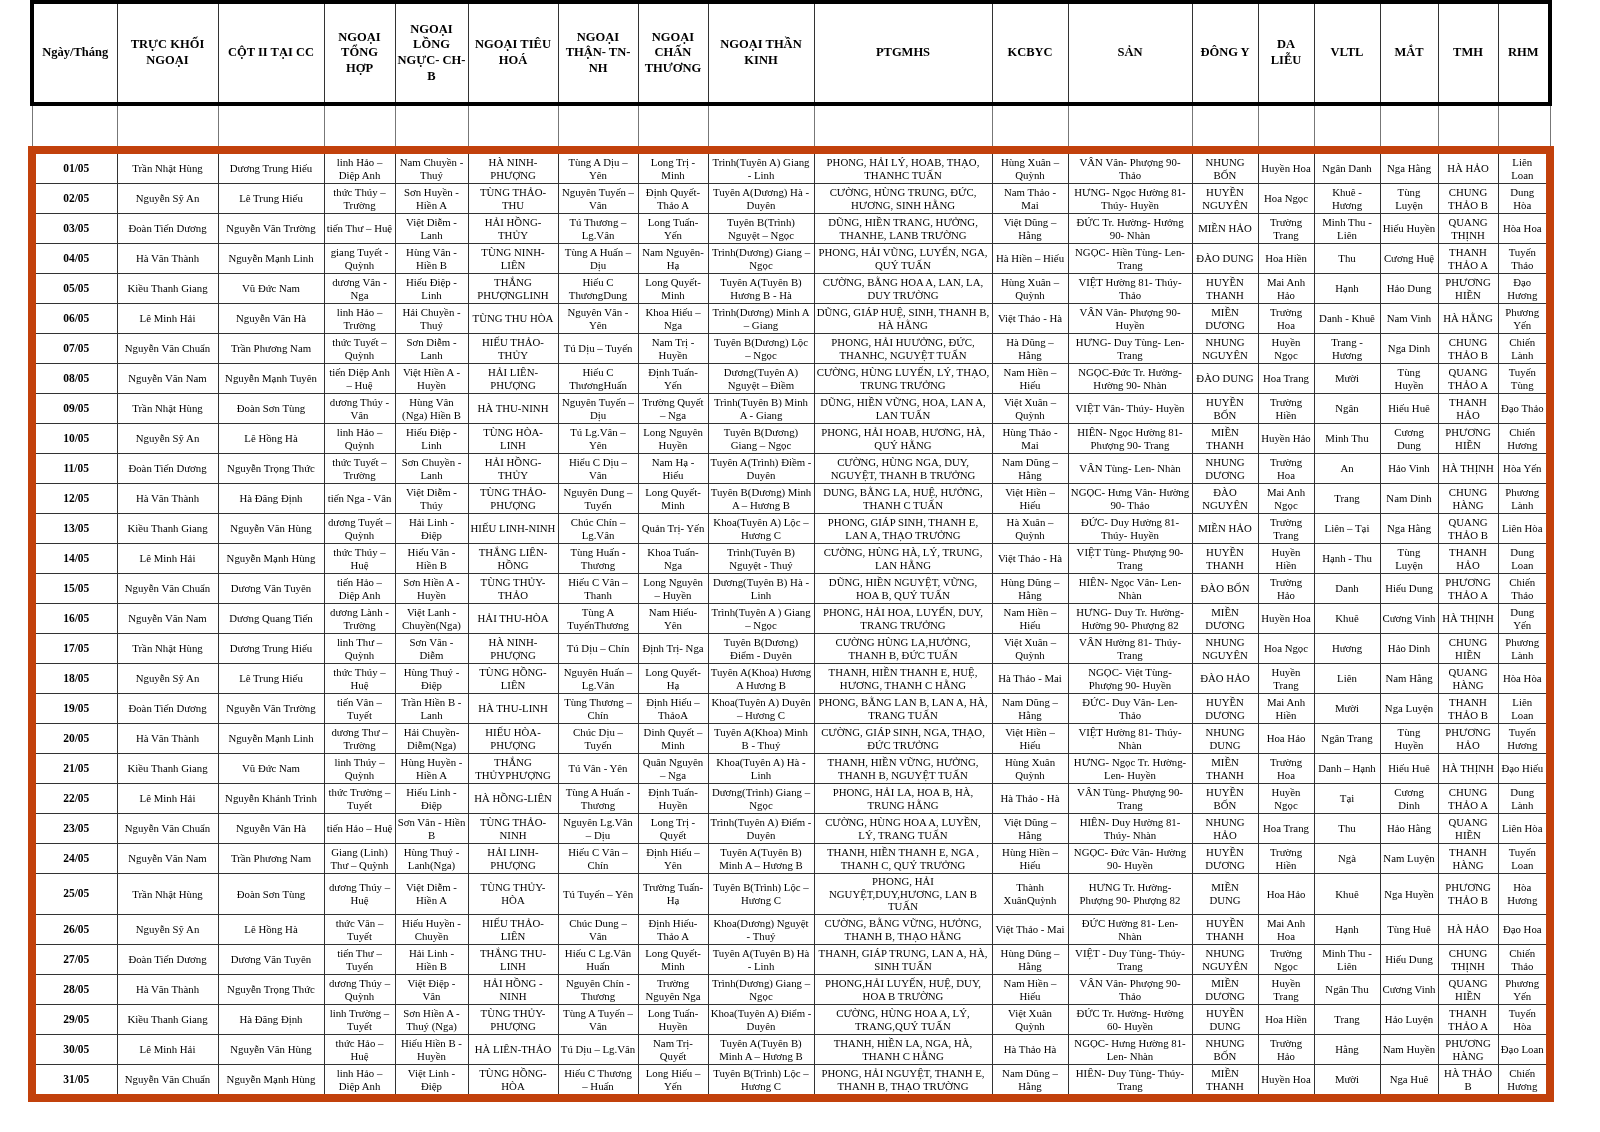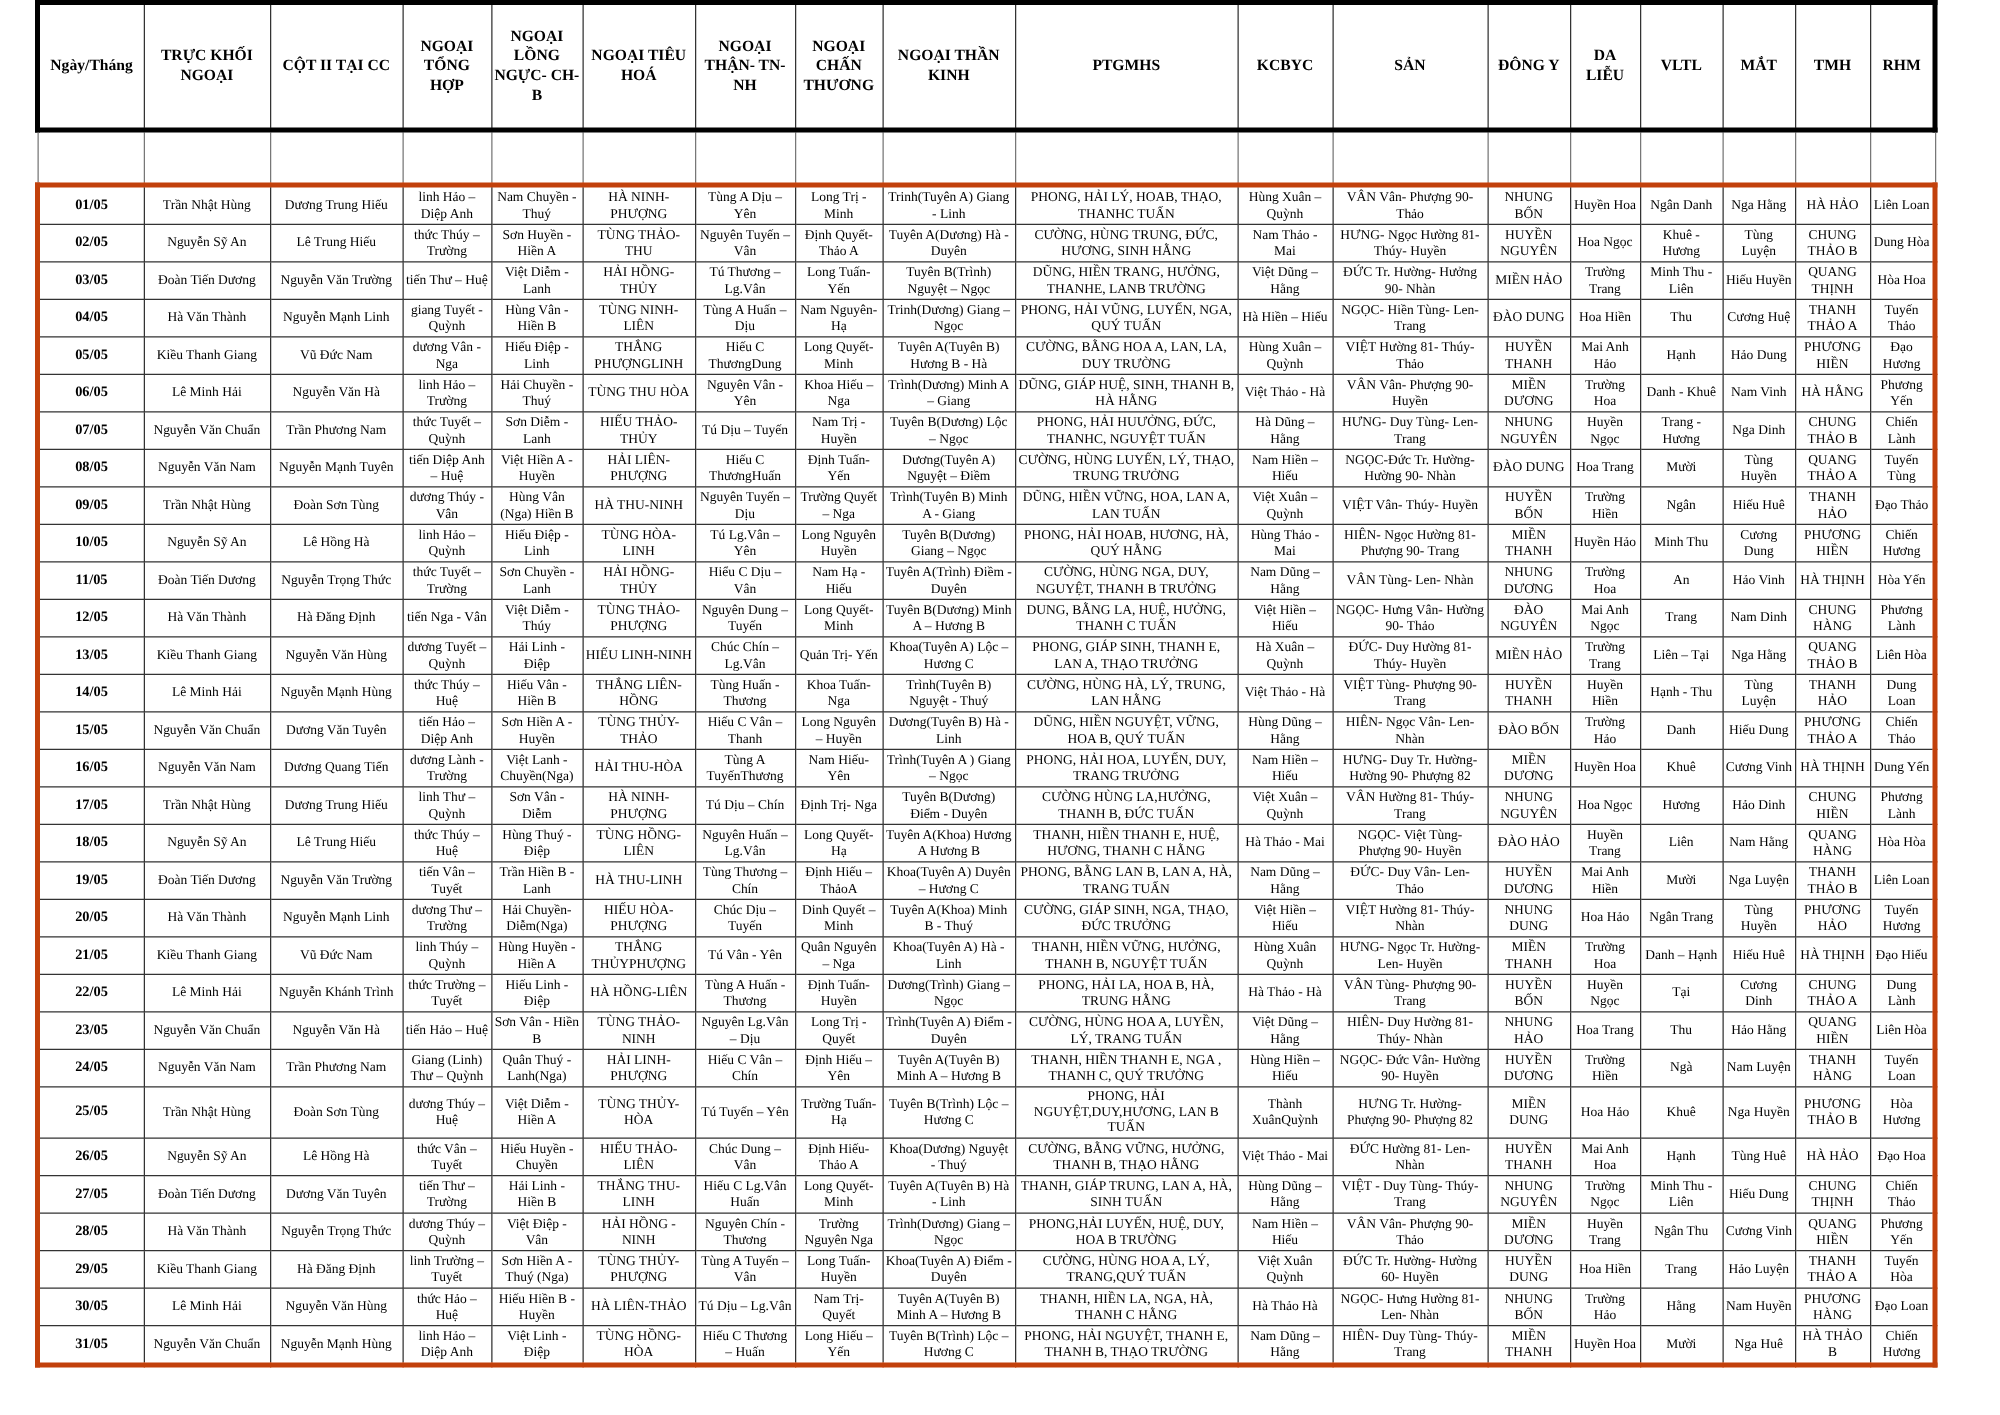--- a/index.html
+++ b/index.html
@@ -1,20 +1,20 @@
 <!DOCTYPE html>
 <html><head>
 <meta charset="utf-8">
 <style>
   html,body{margin:0;padding:0;background:#fff;}
   body{font-family:"Liberation Serif","DejaVu Serif",serif;color:#000;}
   .sheet{width:1600px;height:1132px;background:#fff;overflow:hidden;}
   table{border-collapse:collapse;table-layout:fixed;margin-left:28px;width:1518px;}
   tbody.phantom td{border-left:1px solid #777;border-right:1px solid #777;border-top:none;border-bottom:none;height:38px;}
-  tbody.main{border:4px solid #c2410c;}
+  tbody.main{border:8px solid #c2410c;}
   thead{border:4px solid #000;}
   th,td{border:1px solid #333;text-align:center;vertical-align:middle;padding:1px 2px;overflow:hidden;word-wrap:break-word;}
   th{font-weight:bold;font-size:12.5px;line-height:1.25;height:96px;}
   td{font-size:10.8px;line-height:1.18;height:27px;}
   td.date{font-weight:bold;font-size:11.5px;}
 </style>
 </head>
 <body>
 
 <div class="sheet">
@@ -542,21 +542,21 @@
           <td>Thu</td>
           <td>Hảo Hằng</td>
           <td>QUANG HIỀN</td>
           <td>Liên Hòa</td>
         </tr>
         <tr>
           <td class="date">24/05</td>
           <td>Nguyễn Văn Nam</td>
           <td>Trần Phương Nam</td>
           <td>Giang (Linh) Thư – Quỳnh</td>
-          <td>Quân Thuý - Lanh(Nga)</td>
+          <td>Hùng Thuý - Lanh(Nga)</td>
           <td>HẢI LINH-PHƯỢNG</td>
           <td>Hiếu C Vân – Chín</td>
           <td>Định Hiếu – Yên</td>
           <td>Tuyên A(Tuyên B) Minh A – Hương B</td>
           <td>THANH, HIỀN THANH E, NGA , THANH C, QUÝ TRƯỞNG</td>
           <td>Hùng Hiền – Hiếu</td>
           <td>NGỌC- Đức Vân- Hường 90- Huyền</td>
           <td>HUYỀN DƯƠNG</td>
           <td>Trường Hiền</td>
           <td>Ngà</td>
@@ -601,21 +601,21 @@
           <td>Mai Anh Hoa</td>
           <td>Hạnh</td>
           <td>Tùng Huê</td>
           <td>HÀ HẢO</td>
           <td>Đạo Hoa</td>
         </tr>
         <tr>
           <td class="date">27/05</td>
           <td>Đoàn Tiến Dương</td>
           <td>Dương Văn Tuyên</td>
-          <td>tiến Thư – Trường</td>
+          <td>tiến Thư – Tuyến</td>
           <td>Hải Linh - Hiền B</td>
           <td>THẮNG THU-LINH</td>
           <td>Hiếu C Lg.Vân Huấn</td>
           <td>Long Quyết- Minh</td>
           <td>Tuyên A(Tuyên B) Hà - Linh</td>
           <td>THANH, GIÁP TRUNG, LAN A, HÀ, SINH TUẤN</td>
           <td>Hùng Dũng – Hằng</td>
           <td>VIỆT - Duy Tùng- Thúy- Trang</td>
           <td>NHUNG NGUYÊN</td>
           <td>Trường Ngọc</td>

